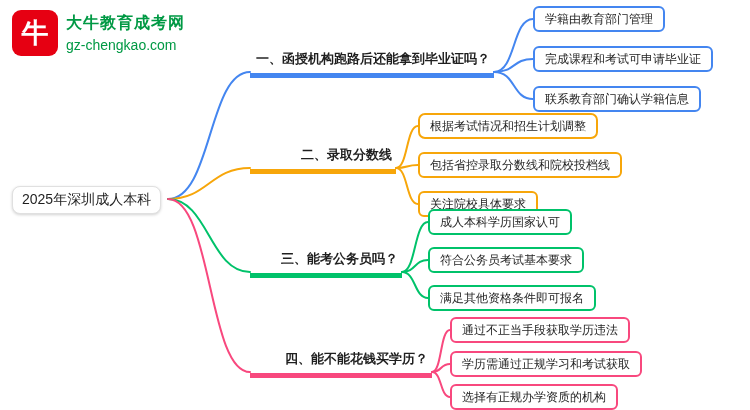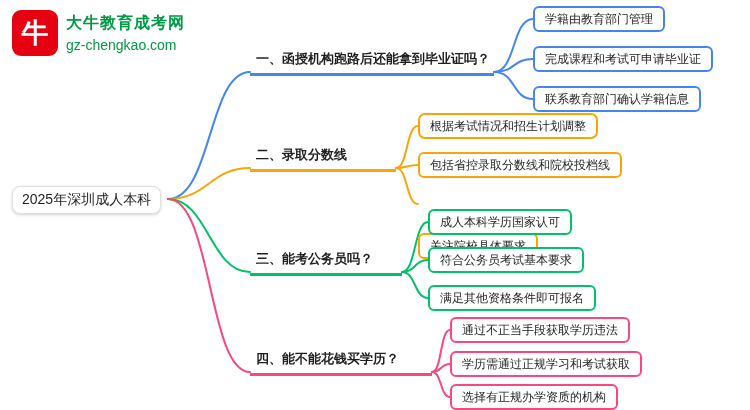--- a/index.html
+++ b/index.html
@@ -30,22 +30,23 @@
   .root-node {
     position:absolute; left:12px; top:186px;
     background:#fff; border:1px solid #e0e0e0; border-radius:8px;
     box-shadow:0 1px 3px rgba(0,0,0,.18);
     padding:4px 9px; font-size:14px; color:#1f1f1f; white-space:nowrap;
   }
 
   
   .branch-label {
     position:absolute; font-size:13px; font-weight:bold; color:#1f1f1f;
-    padding:0 4px 5px 6px; border-bottom:3px solid #84cc16;
+    padding:0 4px 5px 6px; border-bottom:5px solid #84cc16;
     white-space:nowrap;
+    text-align:right;
   }
   .b1 { left:250px; top:50px;  width:244px; }
   .b2 { left:250px; top:146px; width:146px; }
   .b3 { left:250px; top:250px; width:152px; }
   .b4 { left:250px; top:350px; width:182px; }
 
   
   .child-node {
     position:absolute; background:#fff;
     border:2px solid #000; border-radius:6px;
@@ -108,21 +109,21 @@
   <div class="branch-label b2" style="border-bottom-color: rgb(247, 166, 10);">二、录取分数线</div>
   <div class="branch-label b3" style="border-bottom-color: rgb(0, 194, 106);">三、能考公务员吗？</div>
   <div class="branch-label b4" style="border-bottom-color: rgb(248, 72, 126);">四、能不能花钱买学历？</div>
 
   <div class="child-node b1c0" style="border-color: rgb(68, 134, 240);">学籍由教育部门管理</div>
   <div class="child-node b1c1" style="border-color: rgb(68, 134, 240);">完成课程和考试可申请毕业证</div>
   <div class="child-node b1c2" style="border-color: rgb(68, 134, 240);">联系教育部门确认学籍信息</div>
 
   <div class="child-node b2c0" style="border-color: rgb(247, 166, 10);">根据考试情况和招生计划调整</div>
   <div class="child-node b2c1" style="border-color: rgb(247, 166, 10);">包括省控录取分数线和院校投档线</div>
-  <div class="child-node b2c2" style="border-color: rgb(247, 166, 10); margin-top: 42px;">关注院校具体要求</div>
+  <div class="child-node b2c2" style="border-color: rgb(247, 166, 10);">关注院校具体要求</div>
 
   <div class="child-node b3c0" style="border-color: rgb(0, 194, 106);">成人本科学历国家认可</div>
   <div class="child-node b3c1" style="border-color: rgb(0, 194, 106);">符合公务员考试基本要求</div>
   <div class="child-node b3c2" style="border-color: rgb(0, 194, 106);">满足其他资格条件即可报名</div>
 
   <div class="child-node b4c0" style="border-color: rgb(248, 72, 126);">通过不正当手段获取学历违法</div>
   <div class="child-node b4c1" style="border-color: rgb(248, 72, 126);">学历需通过正规学习和考试获取</div>
   <div class="child-node b4c2" style="border-color: rgb(248, 72, 126);">选择有正规办学资质的机构</div>
 
 </div>

